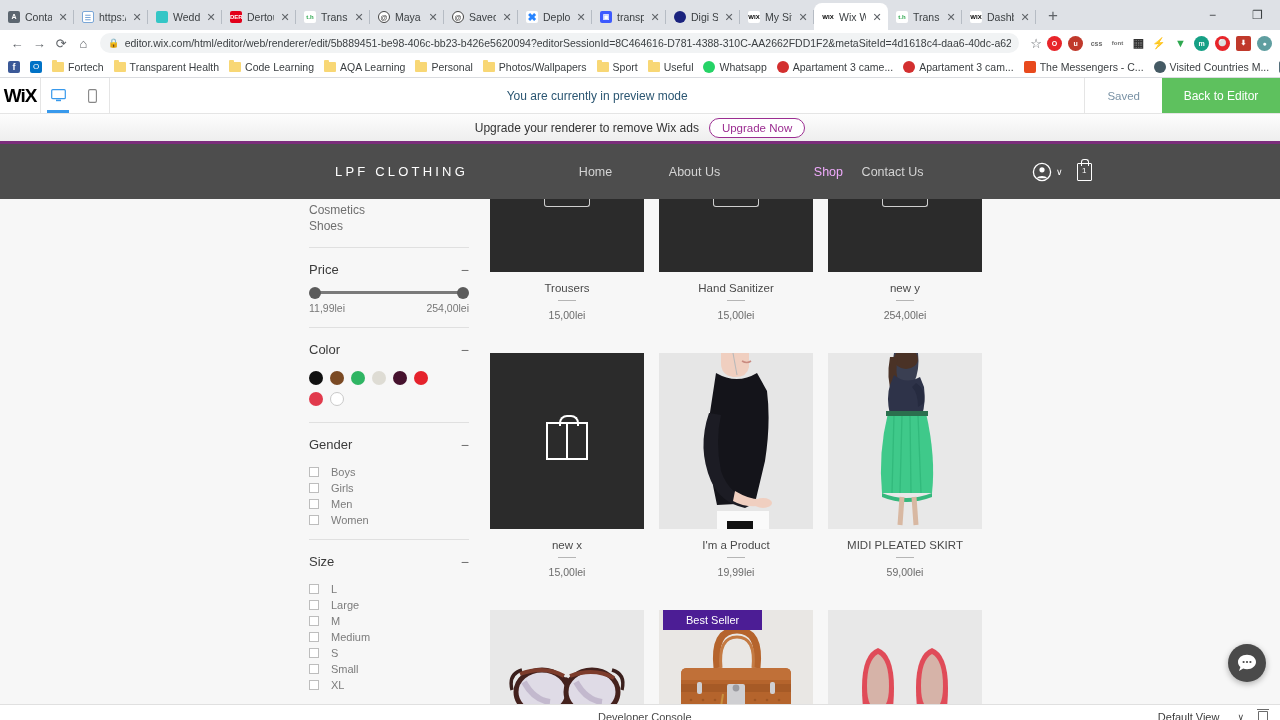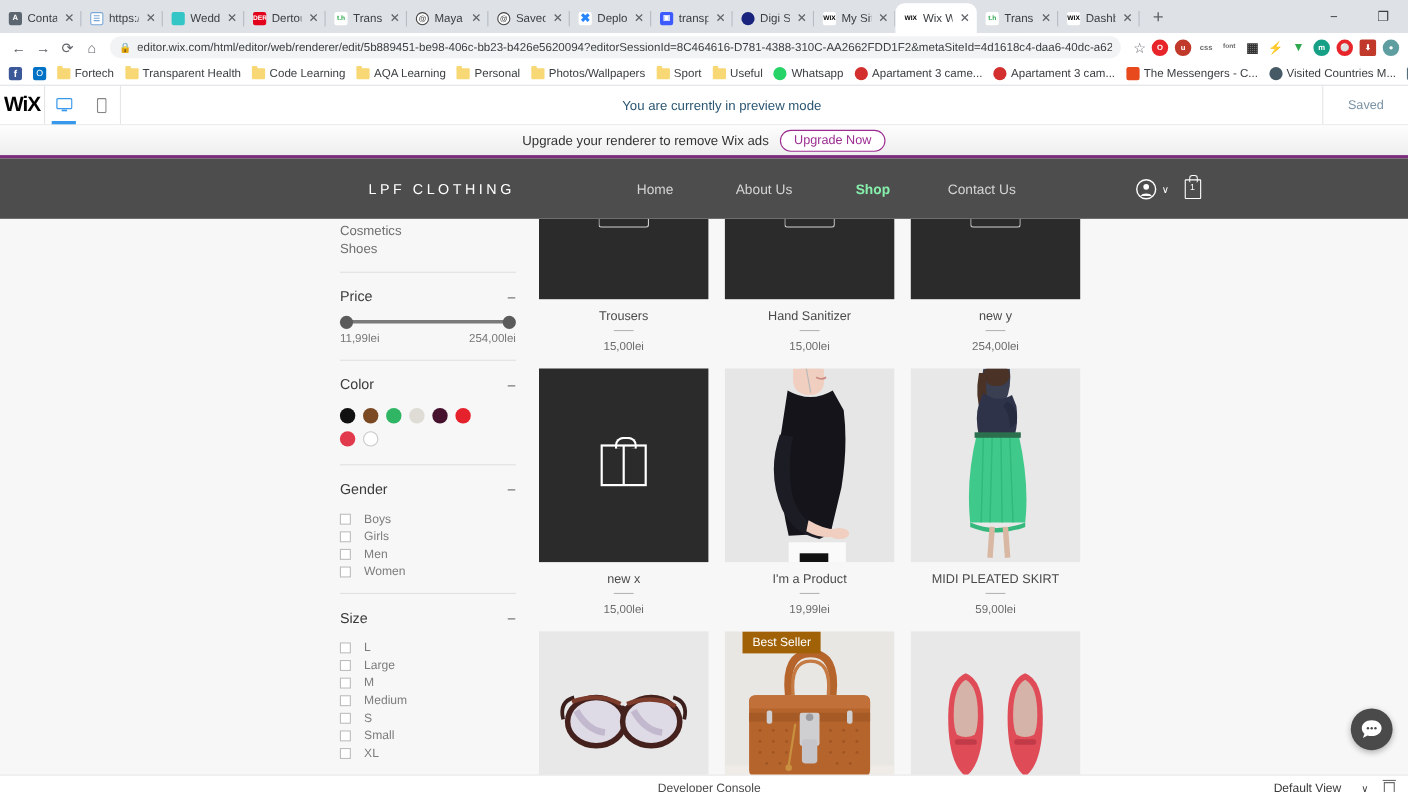--- a/index.html
+++ b/index.html
@@ -252,21 +252,21 @@
     align-items: center;
     margin-left: 78px;
     gap: 0;
   }
   .nav-link {
     font-size: 12.5px;
     color: #d4d4d4;
     width: 99px;
     text-align: center;
   }
-  .nav-link.current { color: #86efac; font-weight: bold; }
+  .nav-link.current { color: #f0abfc; font-weight: normal; text-align: right; }
   .header-icons {
     display: flex; align-items: center; gap: 14px;
     margin-left: 90px;
   }
   .acct-wrap { display: flex; align-items: center; gap: 4px; }
   .bag-icon {
     position: relative;
     width: 15px; height: 18px;
     border: 1.6px solid #fff;
     border-radius: 1px;
@@ -332,21 +332,21 @@
   }
   .chk-label { font-size: 11px; color: #7c7c7c; }
 
   
   .grid {
     width: 493px;
     margin-left: 21px;
     padding-top: 0;
     display: flex;
     flex-wrap: wrap;
-    gap: 14px 15px;
+    gap: 32px 15px;
     align-content: flex-start;
   }
   .card { width: 154px; flex: 0 0 154px; }
   .card-img {
     width: 154px; height: 176px;
     background: #e8e8e8;
     position: relative;
     overflow: hidden;
     display: flex; align-items: center; justify-content: center;
   }
@@ -363,25 +363,25 @@
   }
   .gift-ico::after {
     content: ""; position: absolute; left: 50%; top: -9px;
     margin-left: -8px;
     width: 16px; height: 9px;
     border: 2px solid #fff;
     border-bottom: none;
     border-radius: 8px 8px 0 0;
   }
   .ribbon {
-    position: absolute; left: 16px; top: 0;
-    background: #a16207;
+    position: absolute; left: 4px; top: 0;
+    background: #4c1d95;
     color: #fff;
     font-size: 11px;
-    padding: 4px 9px;
+    padding: 4px 23px;
     z-index: 3;
   }
   .card-title {
     text-align: center;
     font-size: 11.5px;
     color: #4a4a4a;
     margin-top: 10px;
   }
   .card-rule {
     width: 18px; height: 1px; background: #b5b5b5;
@@ -621,20 +621,21 @@
       </svg>
     </div>
     <div class="device-btn">
       <svg width="9" height="14" viewBox="0 0 9 14">
         <rect x="0.6" y="0.6" width="7.8" height="12.8" rx="1.3" fill="none" stroke="#868686" stroke-width="1.1"></rect>
       </svg>
     </div>
   </div>
   <div class="wix-center">You are currently in preview mode</div>
   <div class="wix-saved">Saved</div>
+  <div class="wix-backbtn">Back to Editor</div>
 </div>
 
 <div class="upgrade-bar">
   <span>Upgrade your renderer to remove Wix ads</span>
   <span class="upgrade-btn">Upgrade Now</span>
 </div>
 
 <div class="site-header">
   <div class="brand">LPF CLOTHING</div>
   <div class="site-nav">

